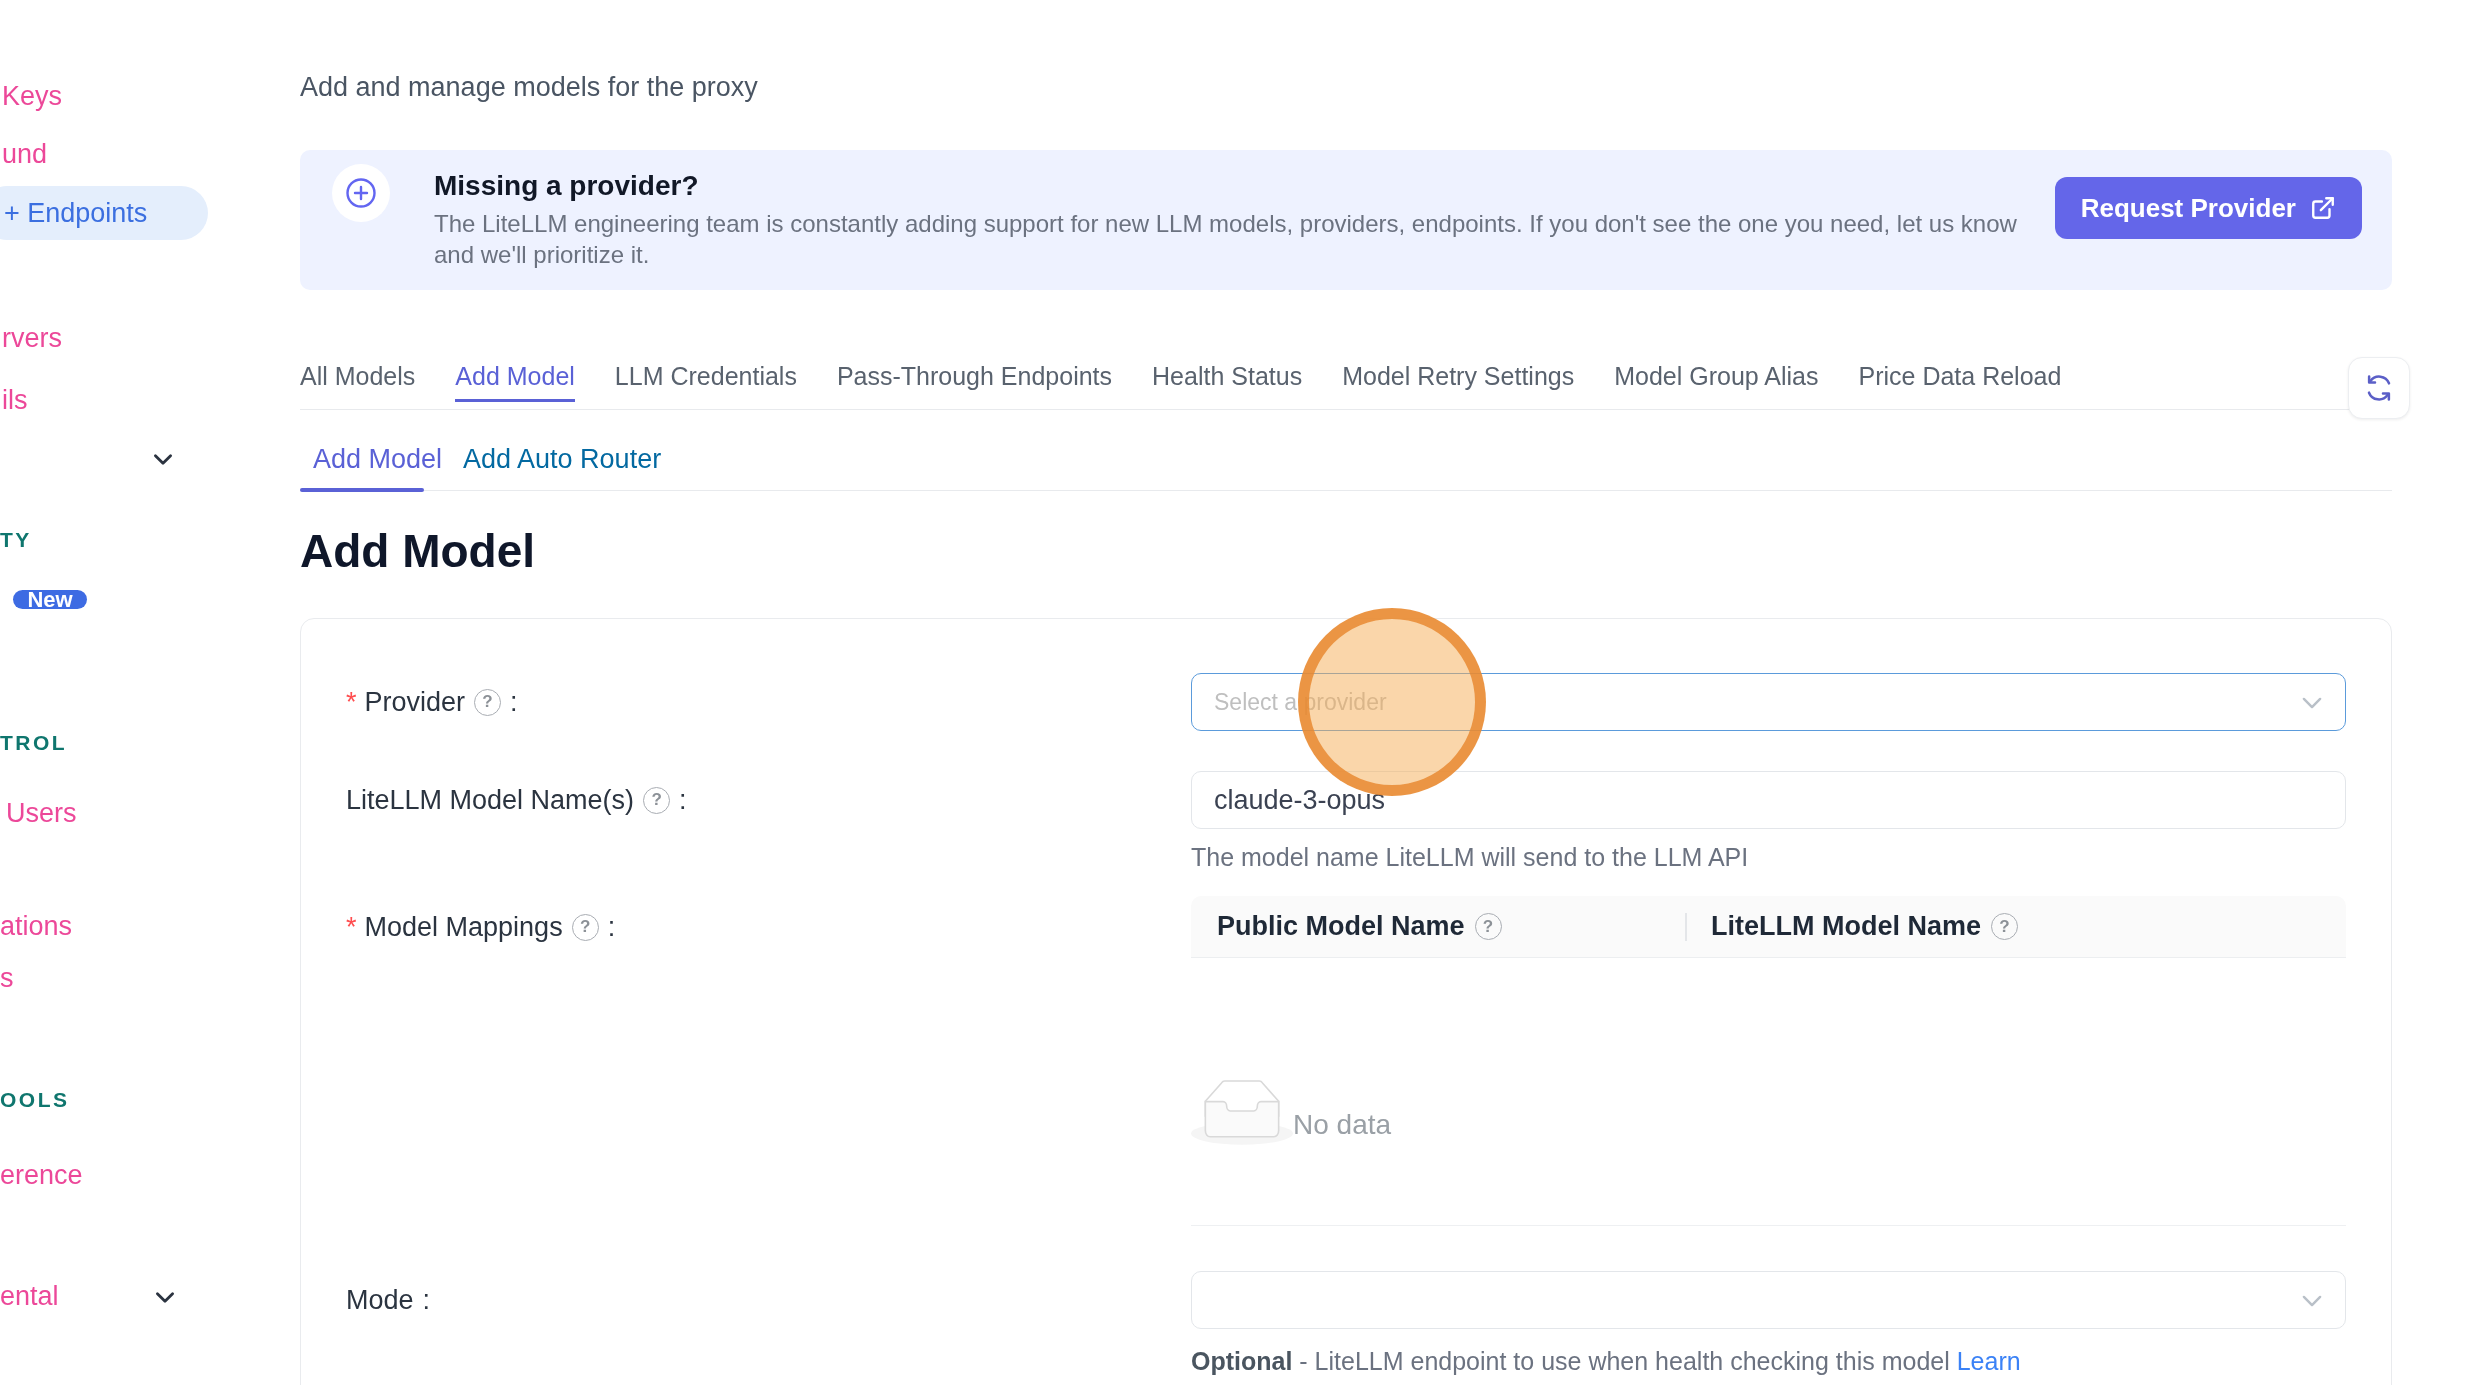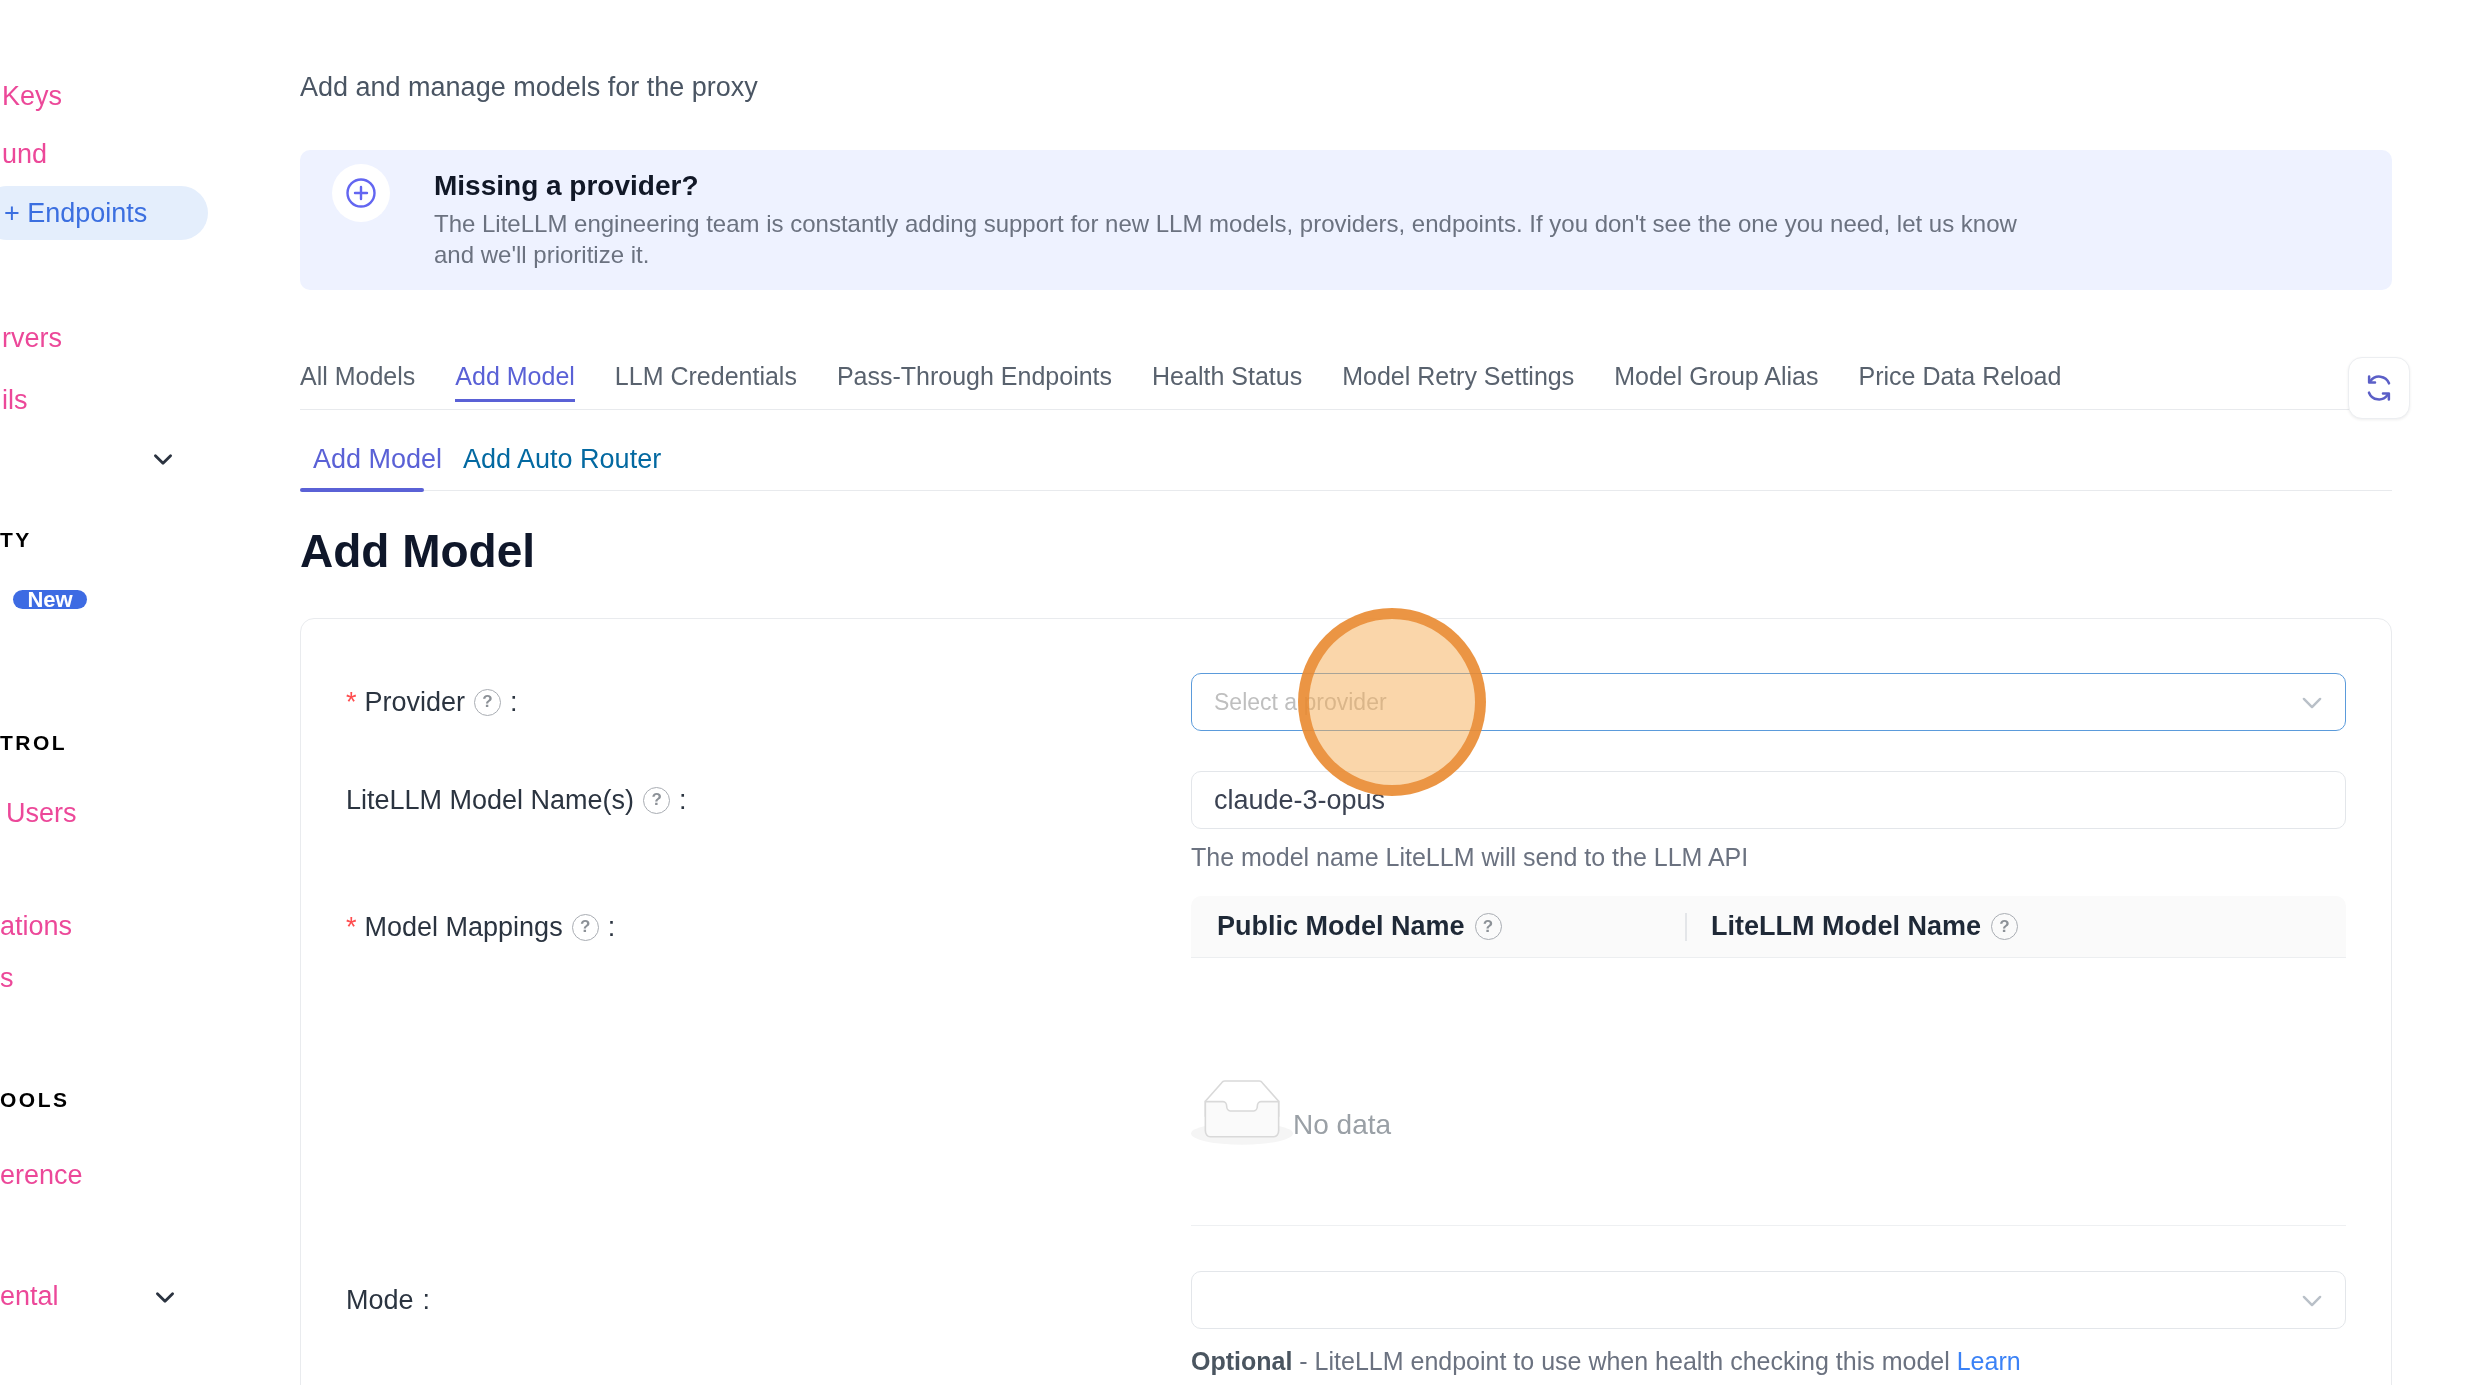--- a/index.html
+++ b/index.html
@@ -1,21 +1,21 @@
 <!DOCTYPE html>
 <html><head>
 <meta charset="utf-8">
 <style>
   * { margin:0; padding:0; box-sizing:border-box; }
   body { font-family:"Liberation Sans","DejaVu Sans",sans-serif; background:#fff; }
   .page { position:relative; width:2477px; height:1385px; background:#fff; overflow:hidden; }
 
   
   .sb-item { position:absolute; left:2px; font-size:27px; color:#ec4899; white-space:nowrap; }
-  .sb-section { position:absolute; left:0; font-size:21px; font-weight:700; color:#000000; letter-spacing:2.5px; white-space:nowrap; }
+  .sb-section { position:absolute; left:0; font-size:21px; font-weight:700; color:#0f766e; letter-spacing:2.5px; white-space:nowrap; }
   .sb-pill { position:absolute; left:-20px; top:186px; width:228px; height:54px; background:#e4eefc; border-radius:27px; display:flex; align-items:center; }
   .sb-pill span { margin-left:24px; font-size:27px; color:#3b6fe0; white-space:nowrap; }
   .badge-new { position:absolute; left:13px; top:590px; width:74px; height:19px; background:#3d6be3; color:#fff; font-size:22px; font-weight:700; border-radius:18px; display:flex; align-items:center; justify-content:center; }
   .sb-chev { position:absolute; width:26px; height:26px; }
 
   
   .pg-title { position:absolute; left:300px; top:16px; font-size:40px; font-weight:700; color:#0f172a; }
   .pg-sub { position:absolute; left:300px; top:72px; font-size:27px; color:#4a5563; }
 
   
@@ -108,20 +108,28 @@
 
   <section class="banner">
     <div class="banner-icon-wrap">
       <svg width="36" height="36" viewBox="0 0 24 24" fill="none" stroke="#6366f1" stroke-width="1.6" stroke-linecap="round">
           <circle cx="12" cy="12" r="9"></circle>
           <path d="M12 8v8M8 12h8"></path>
         </svg>
     </div>
     <div class="banner-title">Missing a provider?</div>
     <div class="banner-body">The LiteLLM engineering team is constantly adding support for new LLM models, providers, endpoints. If you don't see the one you need, let us know and we'll prioritize it.</div>
+    <button class="req-btn">
+      <span>Request Provider</span>
+      <svg width="26" height="26" viewBox="0 0 24 24" fill="none" stroke="#fff" stroke-width="2.2" stroke-linecap="round" stroke-linejoin="round">
+          <path d="M18 13v6a2 2 0 0 1-2 2H5a2 2 0 0 1-2-2V8a2 2 0 0 1 2-2h6"></path>
+          <path d="M15 3h6v6"></path>
+          <path d="M10 14L21 3"></path>
+        </svg>
+    </button>
   </section>
 
   <div class="tabs">
     <span class="tab">All Models</span>
     <span class="tab active">Add Model</span>
     <span class="tab">LLM Credentials</span>
     <span class="tab">Pass-Through Endpoints</span>
     <span class="tab">Health Status</span>
     <span class="tab">Model Retry Settings</span>
     <span class="tab">Model Group Alias</span>

